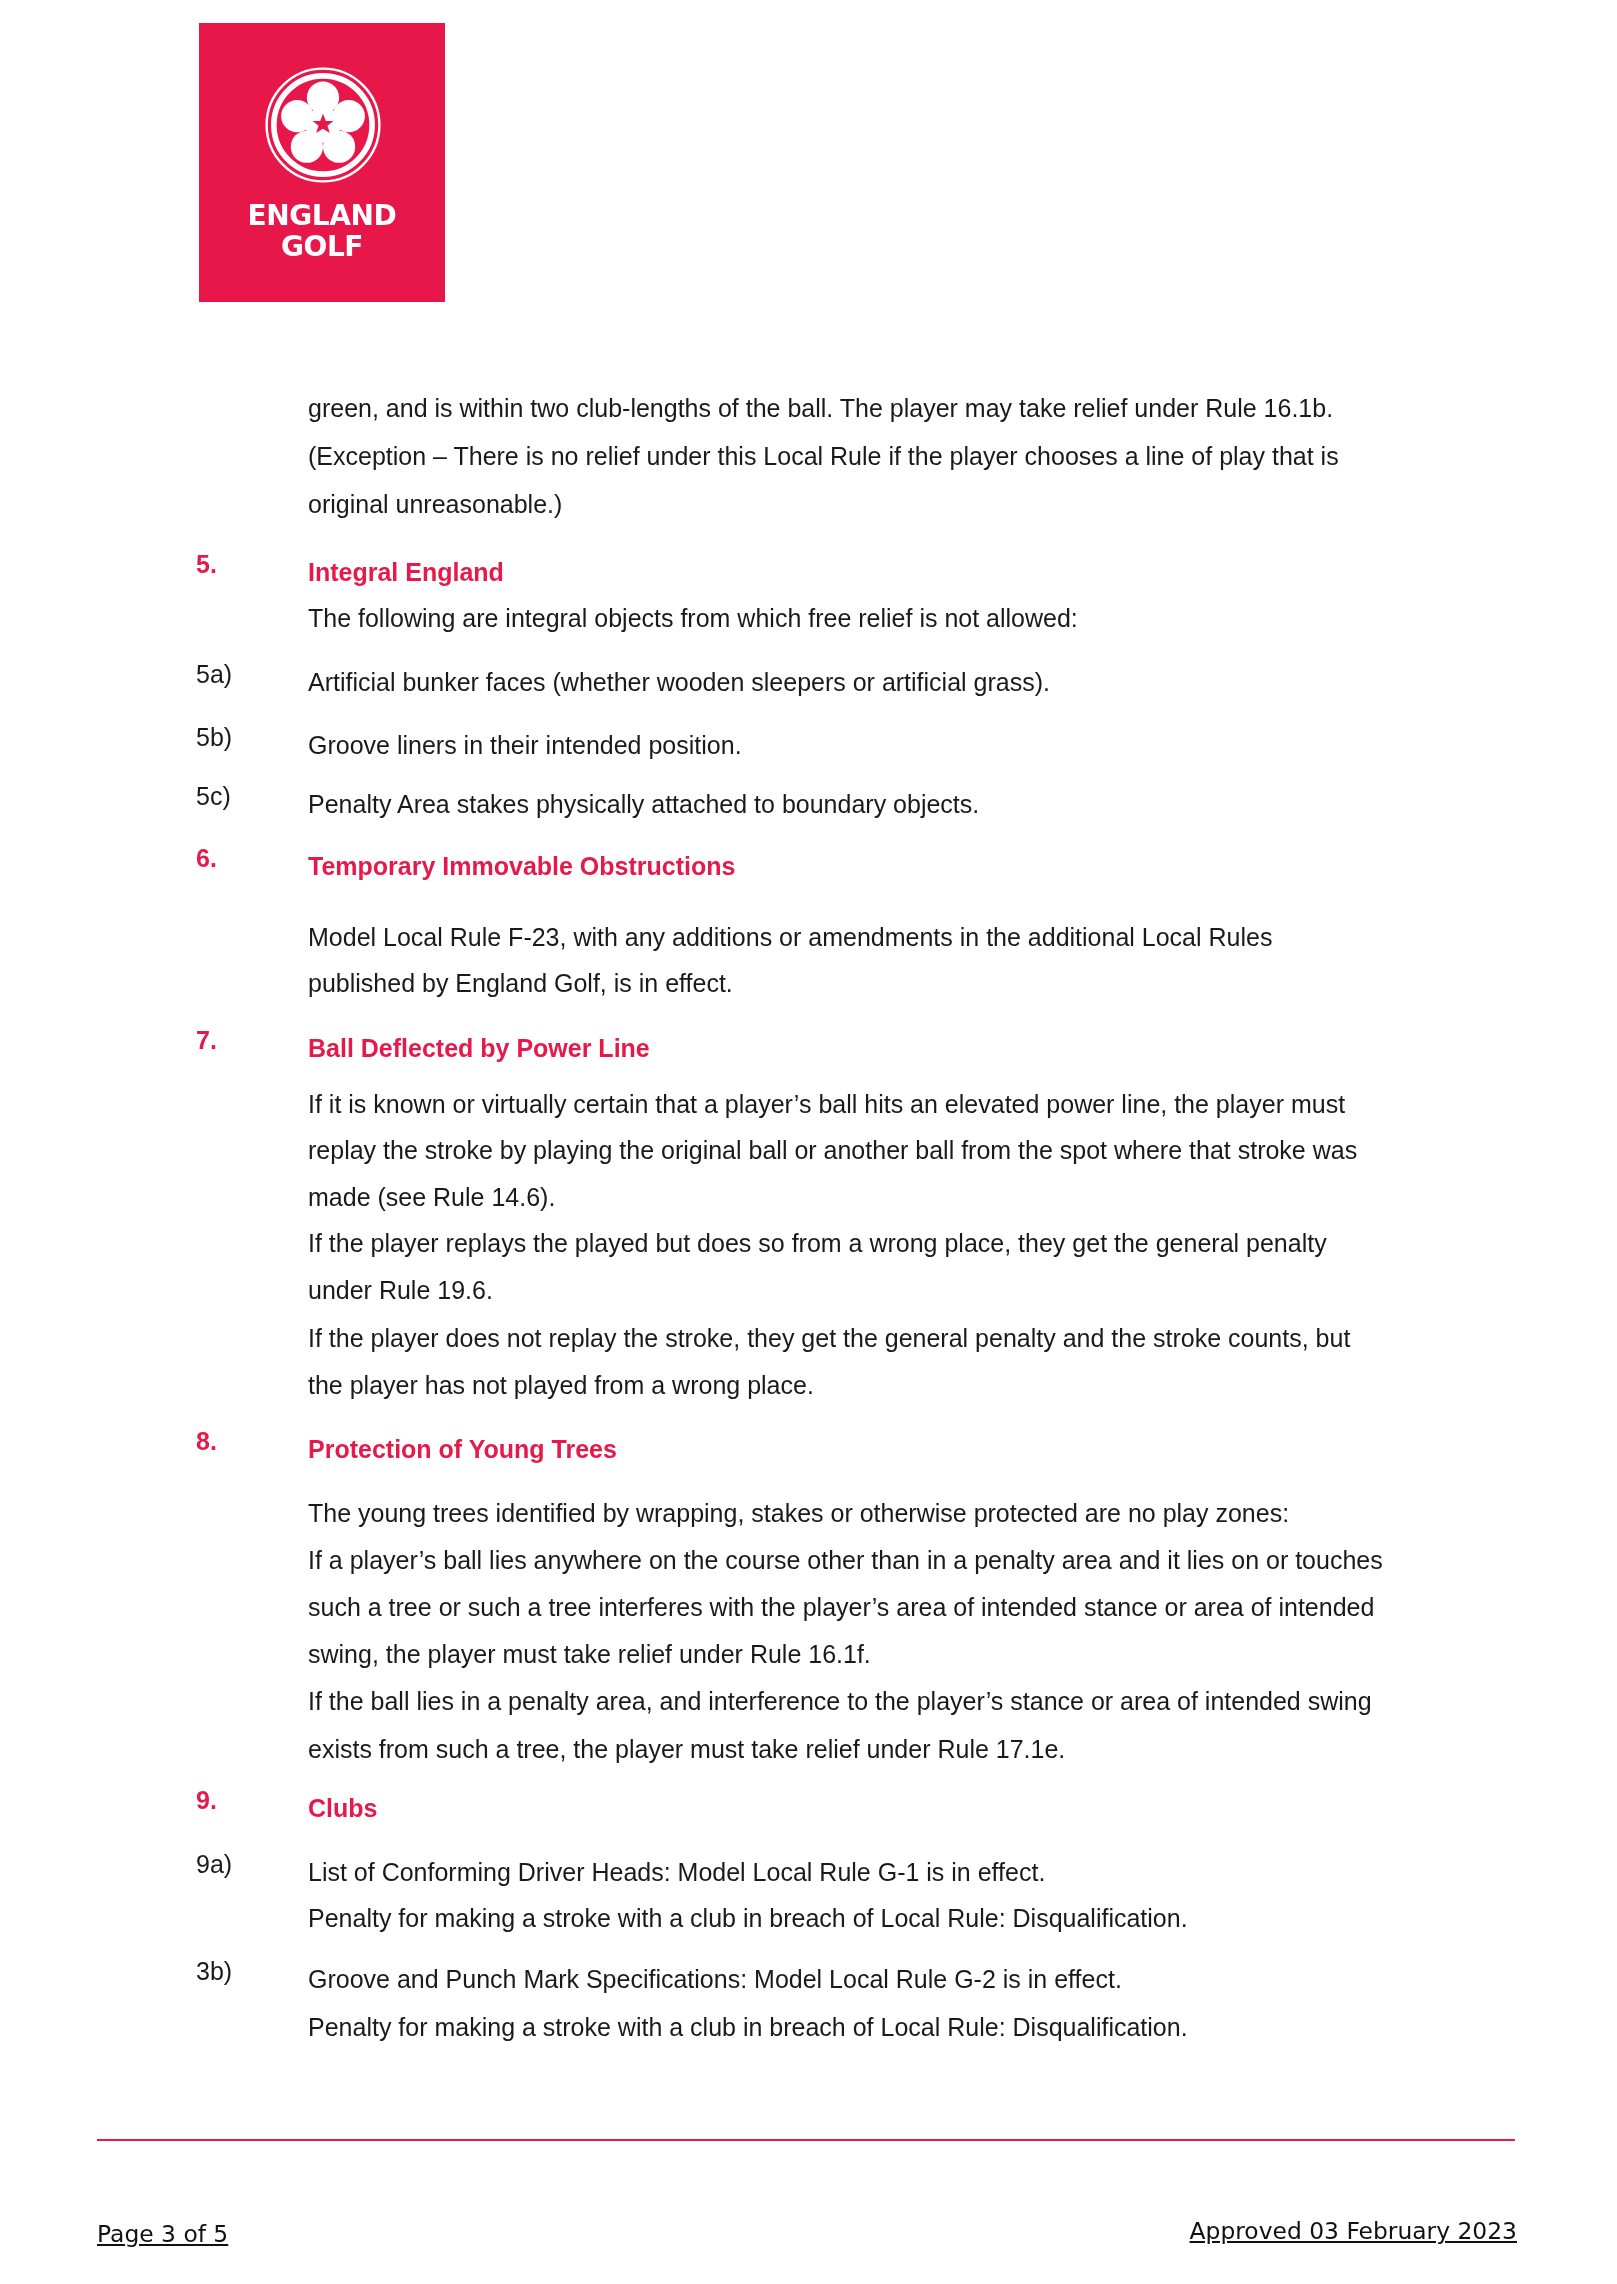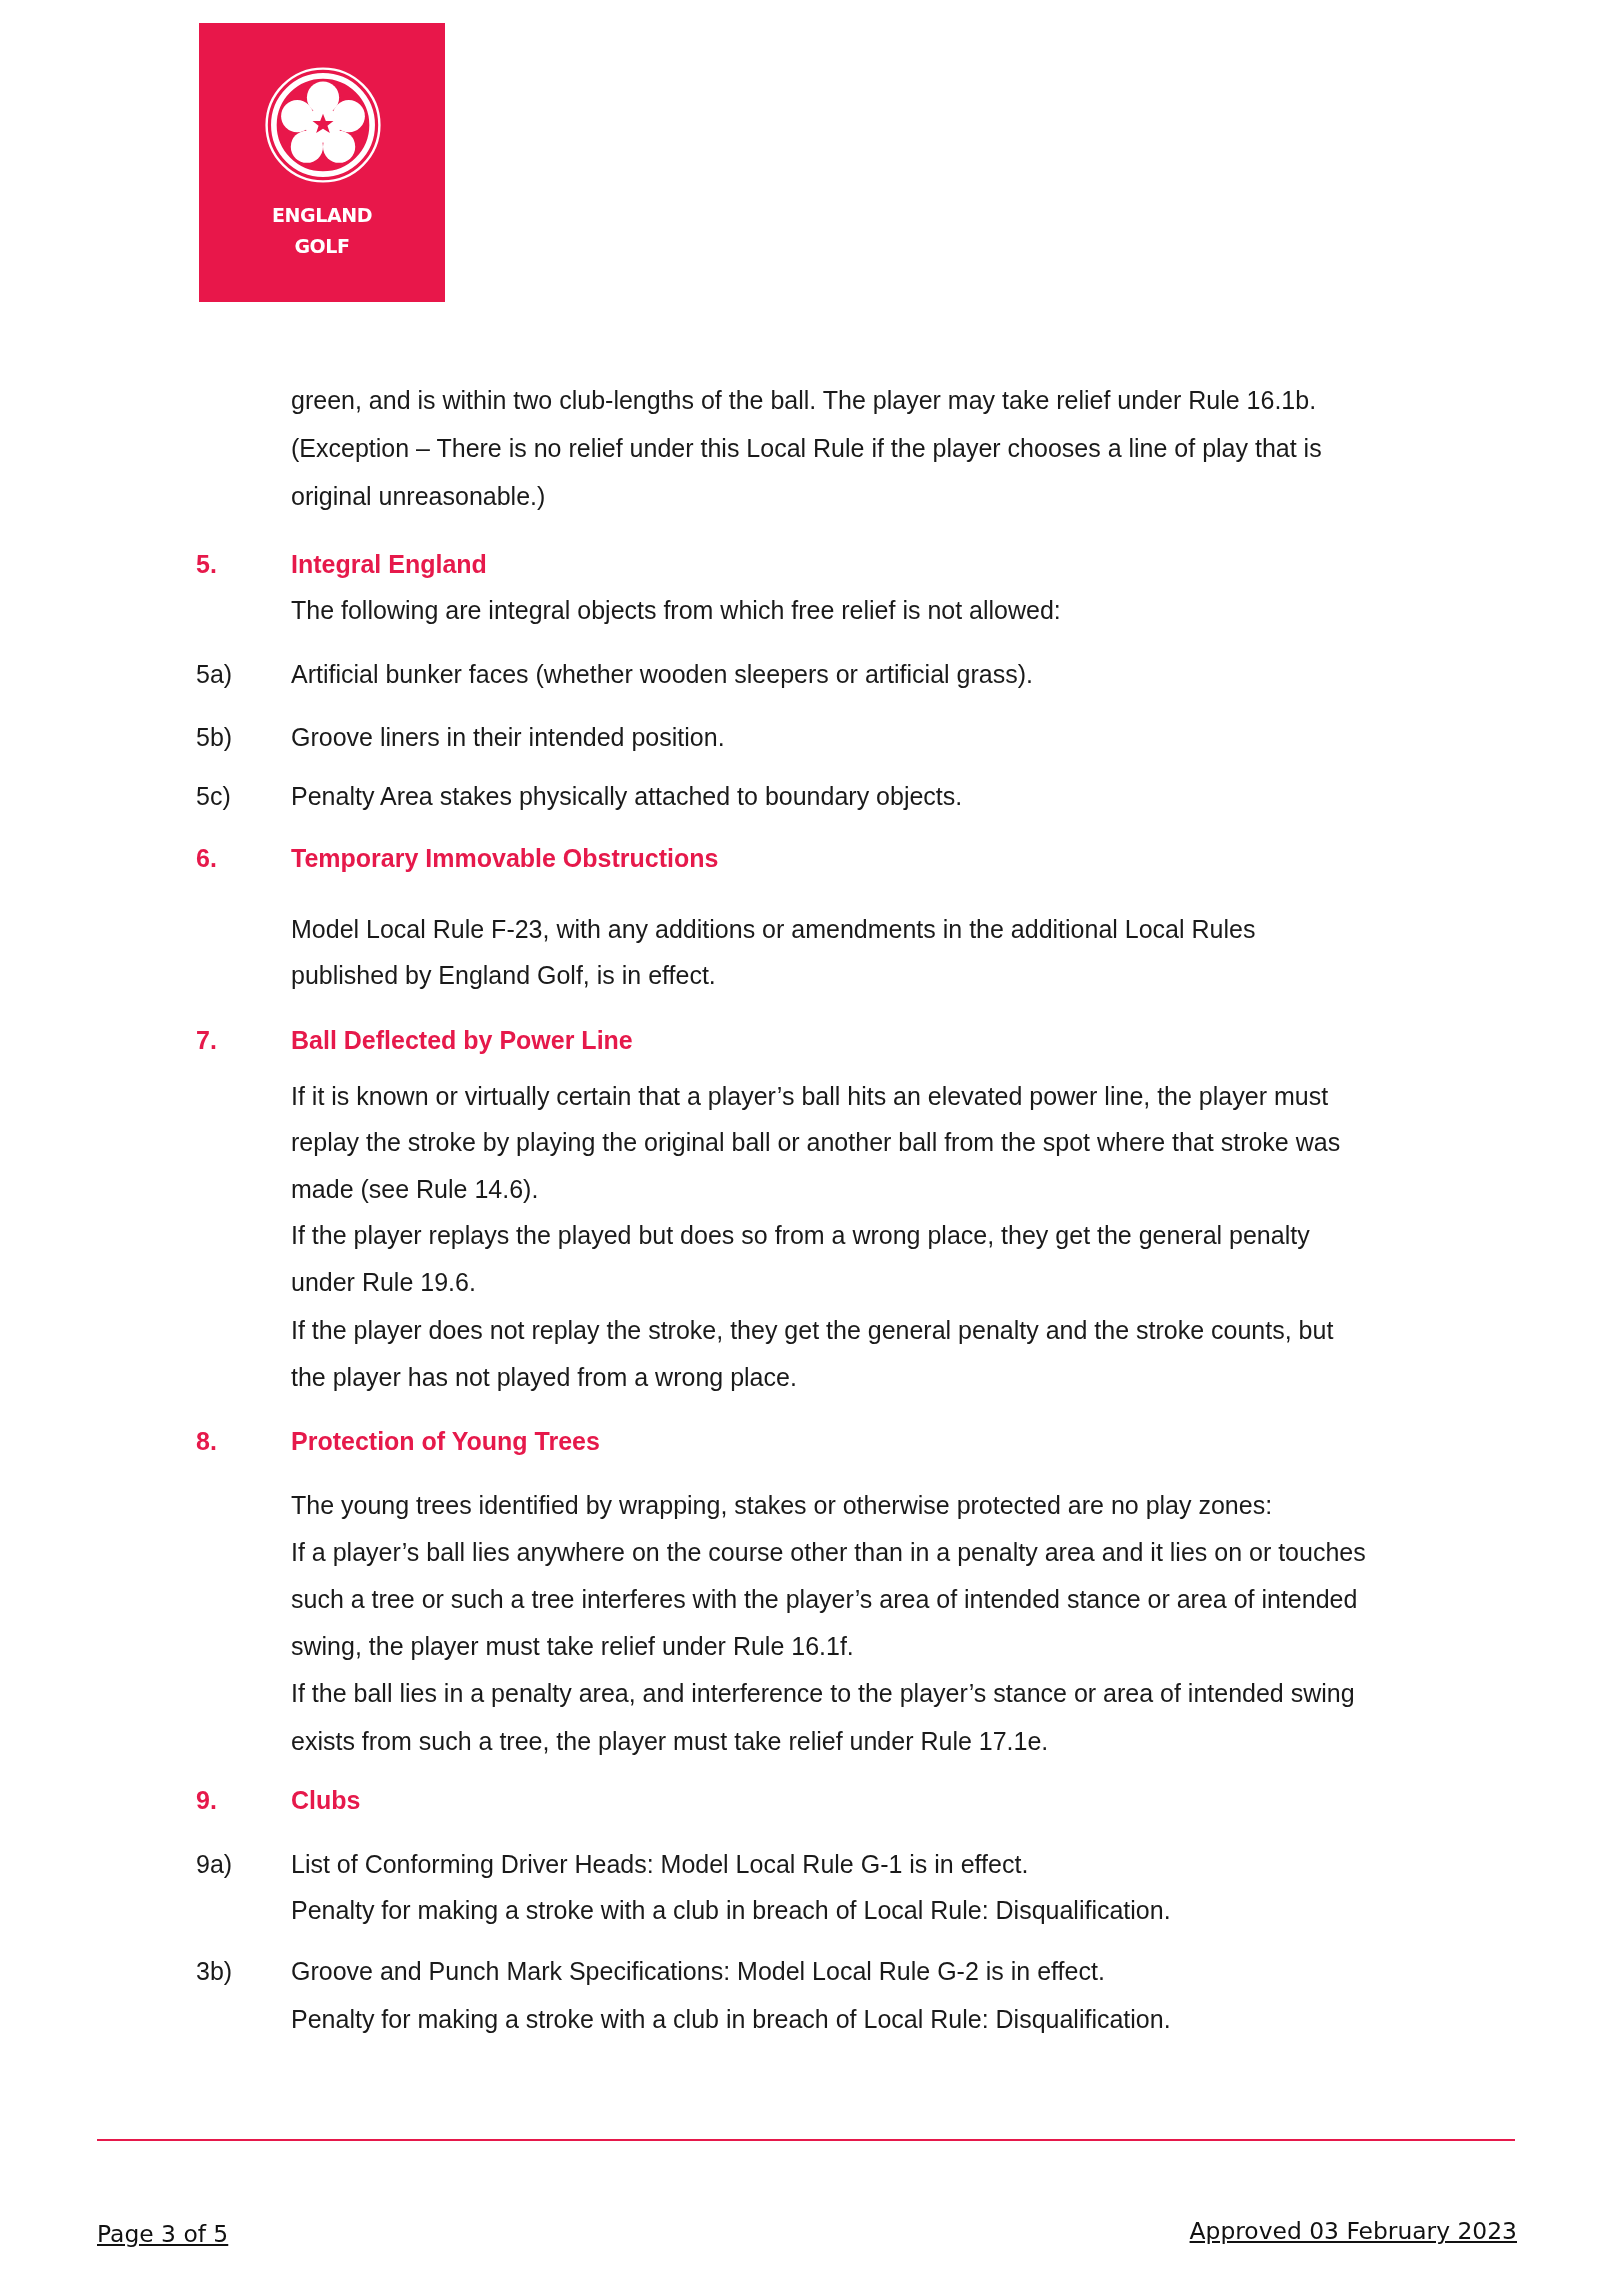--- a/index.html
+++ b/index.html
@@ -1,27 +1,27 @@
 <!DOCTYPE html>
 <html style="font-size:13px"><head>
 <meta charset="utf-8">
 <style>
   html, body { margin:0; padding:0; background:#ffffff; }
   body { width:1617px; height:2284px; position:relative; overflow:hidden;
          font-family:"Liberation Sans", sans-serif; color:#1a1a1a; }
   .logo { position:absolute; left:199px; top:23.4px; width:246px; height:279px; background:#E8174A; }
   .logo svg { position:absolute; left:66px; top:44px; width:116px; height:116px; }
   .logo-text { position:absolute; left:0; width:100%; text-align:center; color:#ffffff;
-               font-family:"DejaVu Sans", sans-serif; font-size:19px; font-weight:bold; line-height:25px; letter-spacing:-0.4px; }
+               font-family:"DejaVu Sans", sans-serif; font-size:28px; font-weight:bold; line-height:25px; letter-spacing:-0.4px; }
   .logo-t1 { top:180px; }
   .logo-t2 { top:211px; }
   .ln { position:absolute; font-size:25px; line-height:26px; white-space:nowrap; color:#1a1a1a;
         font-family:"Liberation Sans", sans-serif; }
   .num { left:196px; }
-  .txt { left:291px; }
+  .txt { left:308px;margin-top:8px; }
   .hd { color:#E6194B; font-weight:bold; }
   .rule { position:absolute; left:97px; top:2139px; width:1418px; height:2.4px; background:#E6194B; }
   .foot { position:absolute; font-family:"DejaVu Sans", sans-serif; font-size:23.4px; line-height:24px; color:#111; white-space:nowrap;text-decoration:underline; }
   .foot-left { left:97px; top:2222px; }
   .foot-right { right:100px; top:2208px;margin-top:11px; }
 </style>
 </head>
 <body>
 
 <div class="logo">

